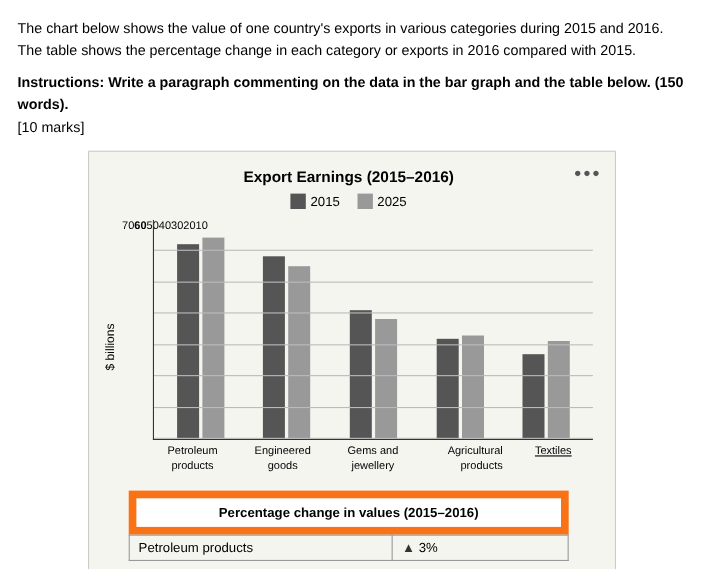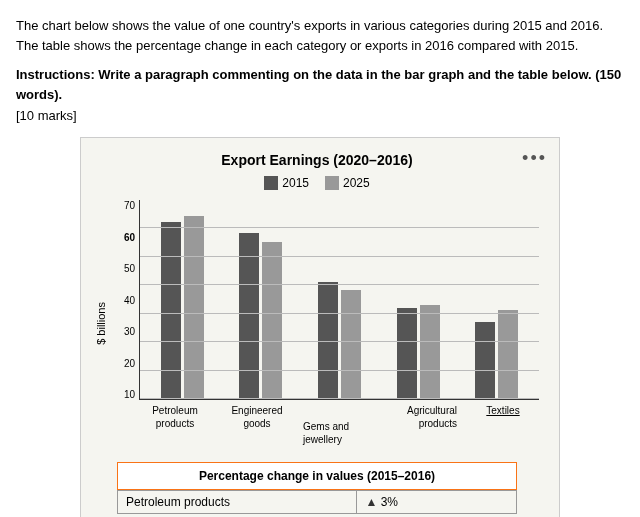--- a/index.html
+++ b/index.html
@@ -89,21 +89,21 @@
       margin-top: 6px;
     }
     .table-section {
       margin: 16px auto 0;
       width: 400px;
     }
     .table-title {
       font-weight: bold;
       font-size: 12px;
       text-align: center;
-      border: 1px solid #f97316;
+      border: 7px solid #f97316;
       padding: 6px;
       background: #fff;
     }
     .data-table {
       width: 100%;
       border-collapse: collapse;
       font-size: 12px;
     }
     .data-table td {
       border: 1px solid #999;
@@ -125,40 +125,40 @@
 <div class="instructions">
   <span>Instructions: Write a paragraph commenting on the data in the bar graph and the table below. (150 words).</span>
 </div>
 <div class="marks">
   <span>[10 marks]</span>
 </div>
 
 <div class="chart-container">
   <div class="three-dots">•••</div>
 
-  <div class="chart-title">Export Earnings (2020–2016)</div>
+  <div class="chart-title">Export Earnings (2015–2016)</div>
 
   <div class="legend">
     <div class="legend-item">
       <span class="legend-box" style="background:#555;"></span>
       <span>2015</span>
     </div>
     <div class="legend-item">
       <span class="legend-box" style="background:#999;"></span>
       <span>2025</span>
     </div>
   </div>
 
   <div class="chart-area">
     <div class="y-axis-label">$ billions</div>
     <div style="flex:1; position:relative;">
 
       <div style="display:flex; height:200px;">
 
-        <div style="display:flex; flex-direction:column; justify-content:space-between; width:28px; align-items:flex-end; padding-right:4px; height:200px;">
+        <div style="display:flex; flex-direction:row; justify-content:space-between; width:28px; align-items:flex-start; padding-right:4px; height:200px;">
           <span style="font-size:10px;">70</span>
           <span style="font-size:10px;font-weight:bold;">60</span>
           <span style="font-size:10px;">50</span>
           <span style="font-size:10px;">40</span>
           <span style="font-size:10px;">30</span>
           <span style="font-size:10px;">20</span>
           <span style="font-size:10px;">10</span>
         </div>
 
         <div style="flex:1; position:relative; height:200px; border-left:1px solid #333; border-bottom:1px solid #333;">
@@ -192,21 +192,21 @@
                 <div style="width: 20px; height: 77.1429px; background: rgb(85, 85, 85); display: inline-block;"></div>
                 <div style="width: 20px; height: 88.5714px; background: rgb(153, 153, 153); display: inline-block;"></div>
               </div>
             </div>
         </div>
       </div>
 
       <div id="x-labels-row" style="display:flex; padding-left:28px; gap:10px; padding-right:0;">
       <div style="flex: 1 1 0%; text-align: center; font-size: 10px; line-height: 1.3; margin-top: 4px;">Petroleum<br>products</div>
           <div style="flex: 1 1 0%; text-align: center; font-size: 10px; line-height: 1.3; margin-top: 4px;">Engineered<br>goods</div>
-          <div style="flex: 1 1 0%; text-align: left; font-size: 10px; line-height: 1.3; margin-top: 20px;">Gems and<br>jewellery</div>
+          <div style="flex: 1 1 0%; text-align: center; font-size: 10px; line-height: 1.3; margin-top: 4px;">Gems and<br>jewellery</div>
           <div style="flex: 1 1 0%; text-align: right; font-size: 10px; line-height: 1.3; margin-top: 4px;">Agricultural<br>products</div>
           <div style="flex: 1 1 0%; text-align: center; font-size: 10px; line-height: 1.3; margin-top: 4px; text-decoration: underline;">Textiles</div>
         </div>
 
     </div>
   </div>
 
   <div class="table-section">
     <div class="table-title">Percentage change in values (2015–2016)</div>
     <table class="data-table">

